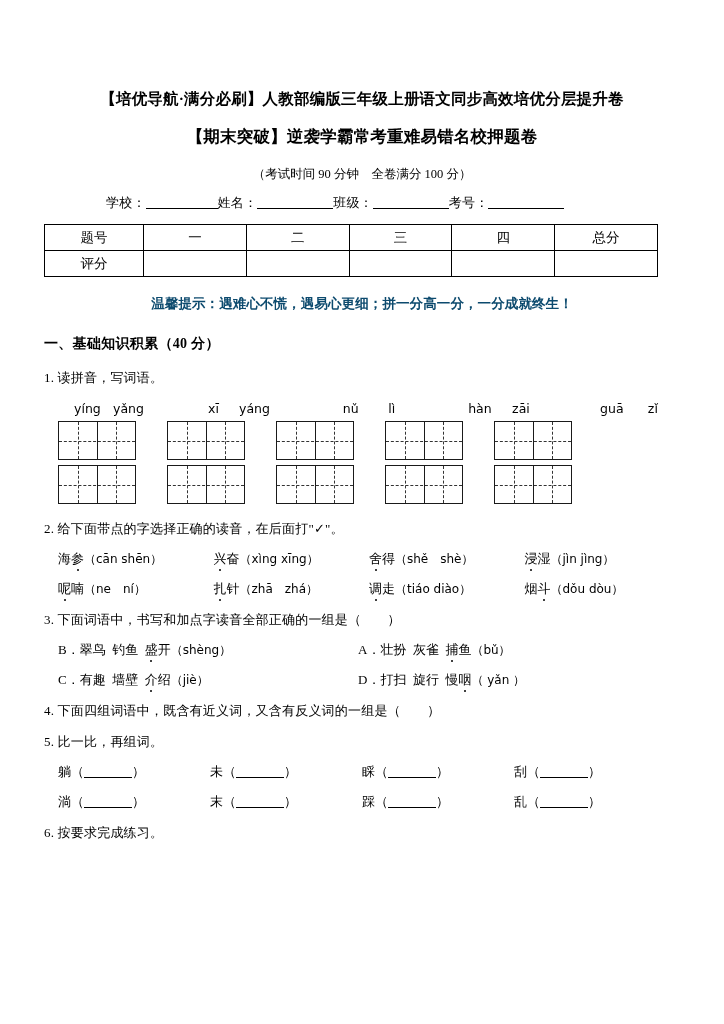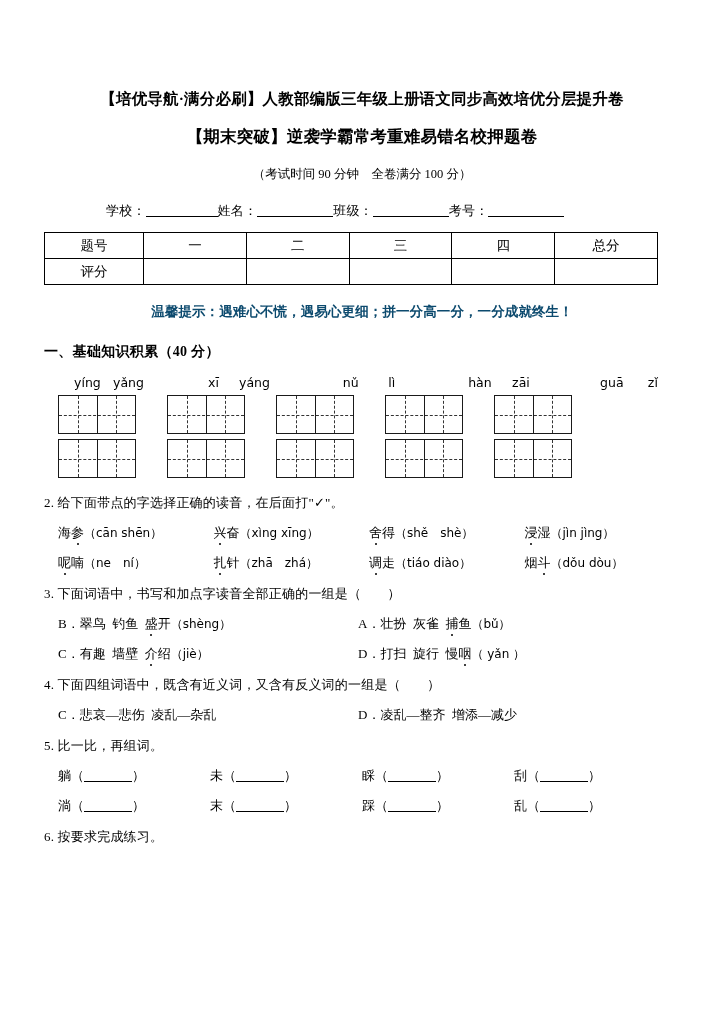--- a/index.html
+++ b/index.html
@@ -44,21 +44,21 @@
     margin-top: 12px;
   }
   .subtitle {
     text-align: center;
     font-size: 12.5px;
     margin-top: 14px;
     line-height: 20px;
   }
   .idline {
     font-size: 13px;
-    margin-top: 18px;
+    margin-top: 10px;
     padding-left: 62px;
     letter-spacing: 0.2px;
     white-space: nowrap;
   }
   .ul {
     display: inline-block;
     border-bottom: 1px solid #000;
     height: 13px;
     vertical-align: -2px;
   }
@@ -232,20 +232,21 @@
         <td></td>
         <td></td>
       </tr>
     </tbody>
       </table>
 
     <div class="tip">温馨提示：遇难心不慌，遇易心更细；拼一分高一分，一分成就终生！</div>
 
     <div class="section-h">一、基础知识积累（40 分）</div>
 
+    <div class="q">1. 读拼音，写词语。</div>
 
     <div class="pinyin-row">
       <div class="pinyin-cell">
           <span>yíng</span>
           <span>yǎng</span>
         </div>
       <div class="pinyin-cell">
           <span>xī</span>
           <span>yáng</span>
         </div>
@@ -374,24 +375,20 @@
     </div>
 
     <div class="opt-row r3">
       <div class="col"><span>C．</span><span>有趣</span>&nbsp;&nbsp;<span>墙壁</span>&nbsp;&nbsp;<span class="dotted">介</span><span>绍</span><span class="py">（jiè）</span></div>
       <div class="col"><span>D．</span><span>打扫</span>&nbsp;&nbsp;<span>旋行</span>&nbsp;&nbsp;<span>慢</span><span class="dotted">咽</span><span class="py">（ yǎn ）</span></div>
     </div>
 
     <div class="q tight">4. 下面四组词语中，既含有近义词，又含有反义词的一组是（　　）</div>
 
 
-    <div class="opt-row r4">
-      <div class="col"><span>C．</span><span>悲哀—悲伤</span>&nbsp;&nbsp;<span>凌乱—杂乱</span></div>
-      <div class="col"><span>D．</span><span>凌乱—整齐</span>&nbsp;&nbsp;<span>增添—减少</span></div>
-    </div>
 
     <div class="q tight">5. 比一比，再组词。</div>
 
     <div class="opt-row r5">
       <div class="col"><span>躺</span>（<span class="blank-ul"></span>）</div>
       <div class="col"><span>未</span>（<span class="blank-ul"></span>）</div>
       <div class="col"><span>睬</span>（<span class="blank-ul"></span>）</div>
       <div class="col"><span>刮</span>（<span class="blank-ul"></span>）</div>
     </div>
 

